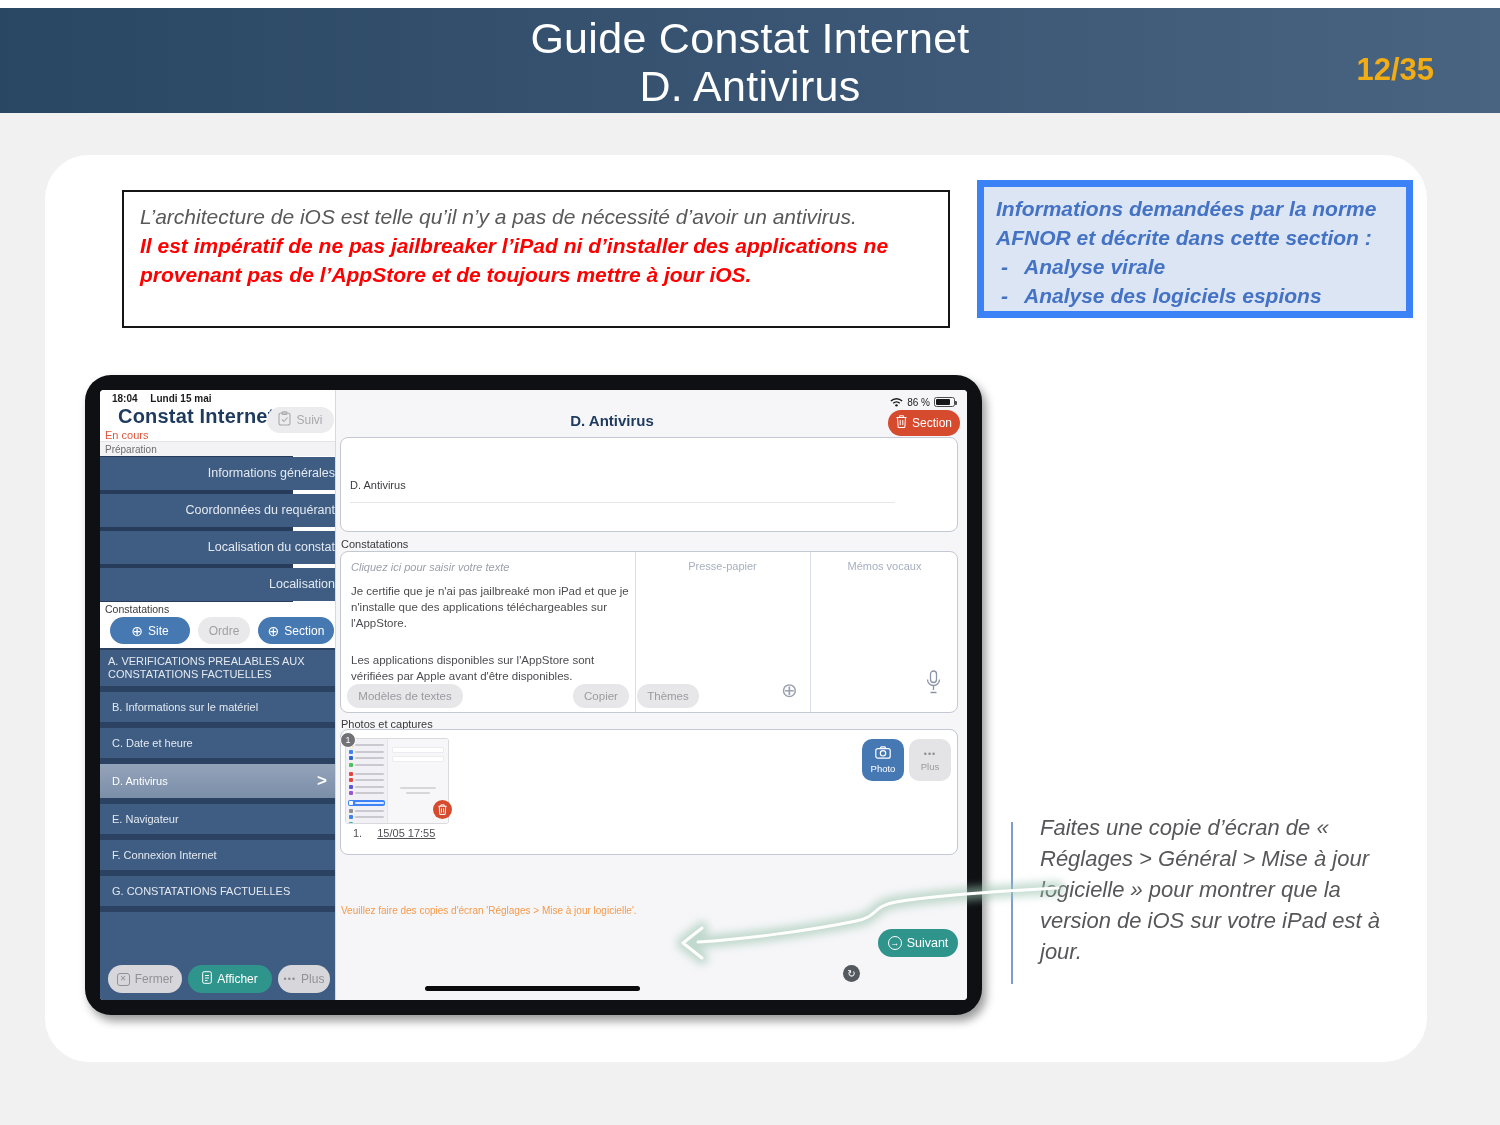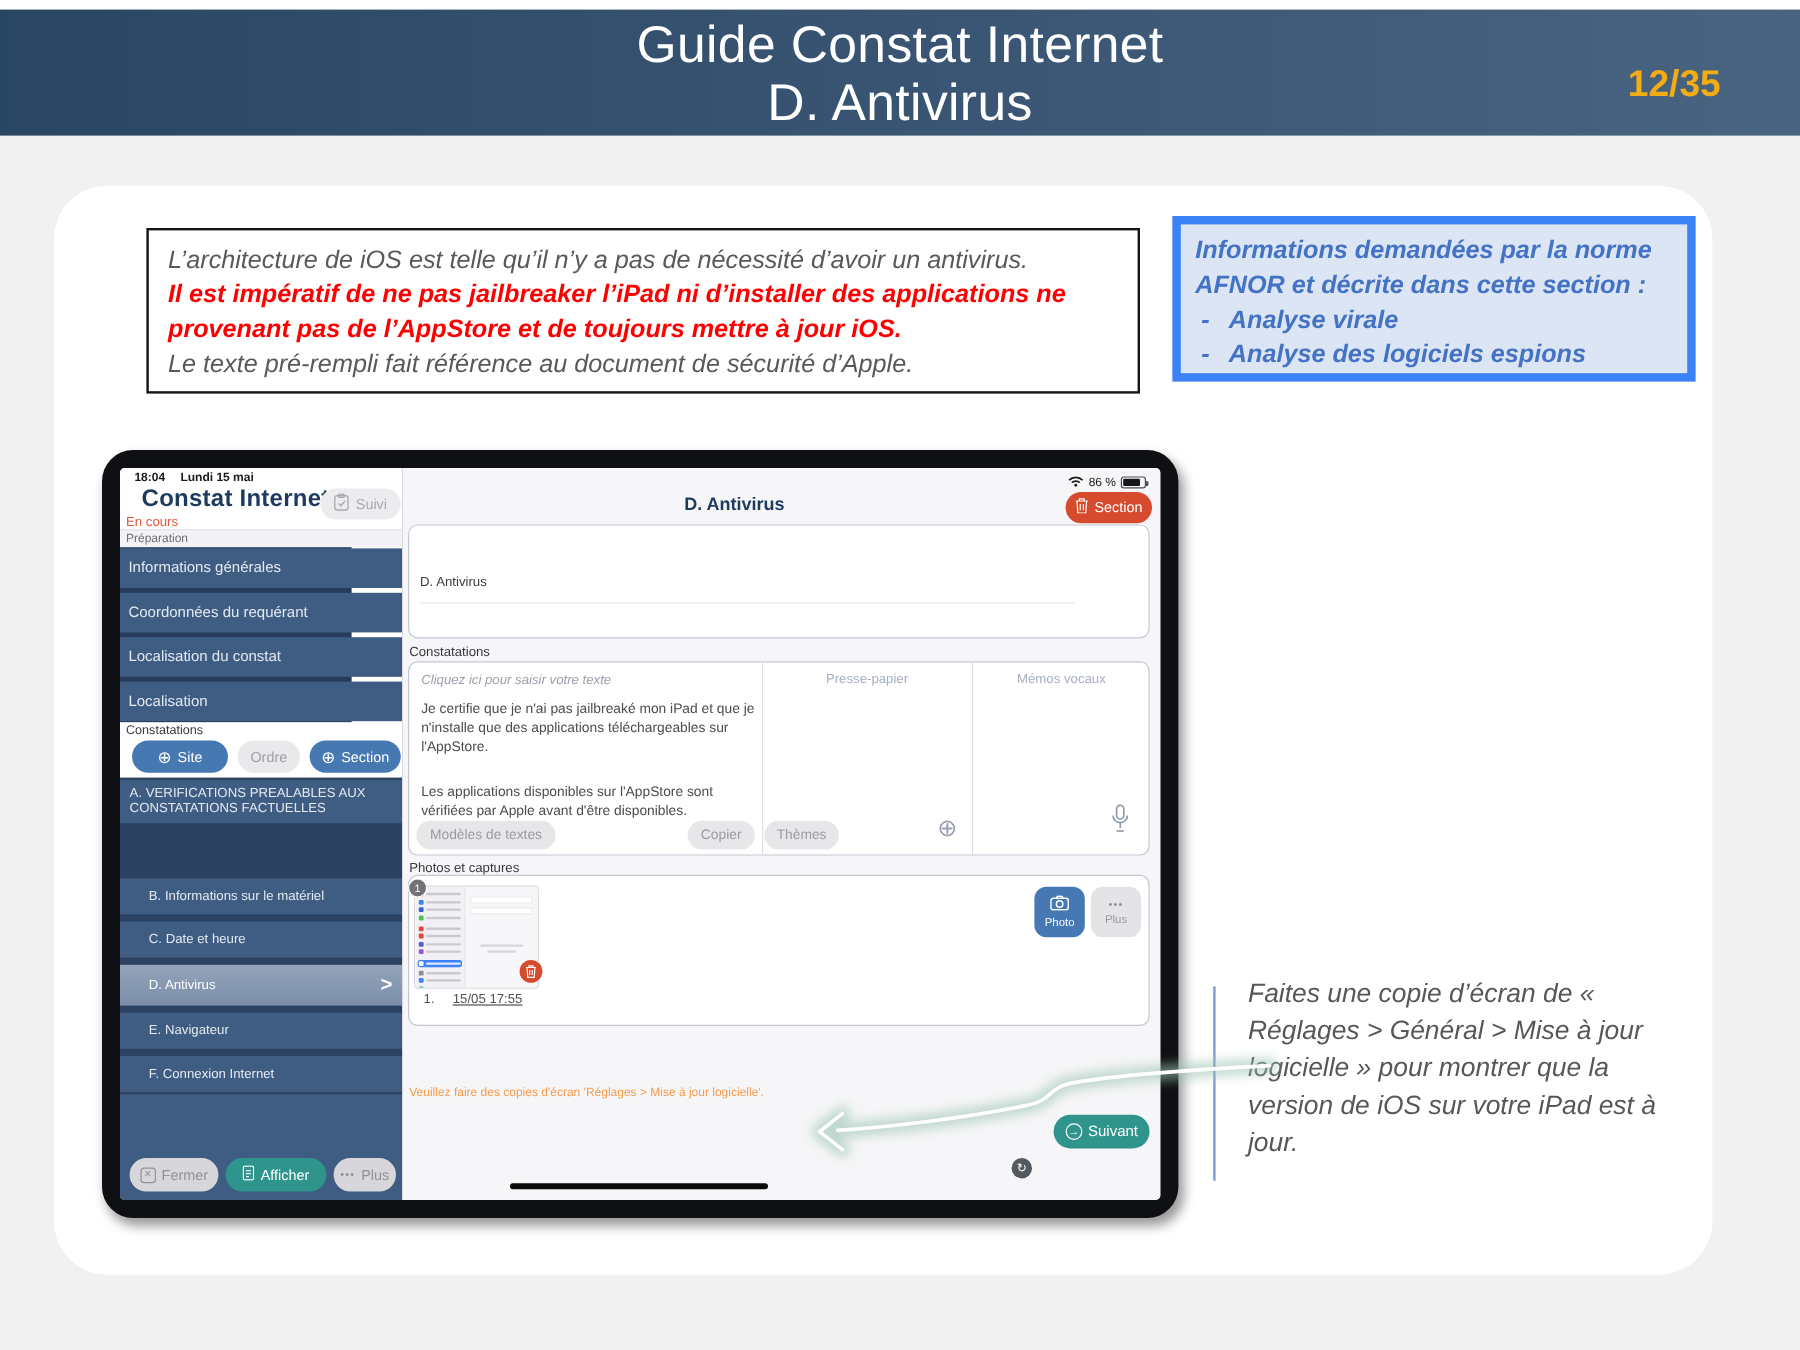--- a/index.html
+++ b/index.html
@@ -52,32 +52,32 @@
   .batt-fill { position:absolute; left:1px; top:1px; width:14px; height:6px; background:#17171a; border-radius:1px; }
 
   
   .sb { position:absolute; left:0; top:0; width:236px; height:610px; background:#ffffff; border-right:1px solid #d8d8de; }
   .app-title { position:absolute; left:18px; top:15px; font-size:20px; font-weight:700; color:#1e3a5e; letter-spacing:.2px; }
   .app-status { position:absolute; left:5px; top:39px; font-size:11px; color:#e2573d; }
   .pill { display:flex; align-items:center; justify-content:center; gap:5px; border-radius:14px; }
   .suivi { position:absolute; left:167px; top:17px; width:67px; height:26px; background:#ececef; color:#a9a9ae; font-size:12px; }
   .prep { position:absolute; left:0; top:51px; width:235px; height:15px; background:#f3f3f5; color:#6e6e73;
           font-size:10px; padding:2px 0 0 5px; border-top:1px solid #e3e3e8; }
-  .navlist { position:absolute; left:0; top:66px; width:193px; height:146px; background:#263c5a; }
+  .navlist { position:absolute; left:0; top:66px; width:193px; height:146px; background:#263c5a;text-align:right; }
   .nav-item { position:absolute; left:0; width:235px; height:33px; background:#3f5d82; color:#e3e9f1;
               font-size:12.5px; line-height:33px; padding-left:7px; }
   .constat-blk { position:absolute; left:0; top:212px; width:235px; height:46px; background:#ffffff; }
   .constat-lbl { position:absolute; left:5px; top:1px; font-size:10.5px; color:#3a3a3e; }
   .sb-btn { position:absolute; top:15px; height:27px; font-size:12px; }
   .blue-btn { background:#4678b2; color:#fff; }
   .gray-btn { background:#e9e9ec; color:#a0a0a5; }
   .pc-glyph { font-size:14px; line-height:14px; }
   .seclist { position:absolute; left:0; top:258px; width:235px; height:352px; background:#2b4263; }
   .sec-item { position:absolute; left:0; width:235px; background:#3f5d82; color:#e3e9f1; font-size:11px; }
-  .sec-1line { height:30px; line-height:30px; padding-left:24px;margin-top:40px; }
+  .sec-1line { height:30px; line-height:30px; padding-left:12px; }
   .sec-2line { height:36px; line-height:13px; padding:5px 6px 0 8px; }
   .sec-sel { background:linear-gradient(180deg,#93a3ba,#7b8ea9); color:#ffffff; display:flex; align-items:center; }
   .sec-sel .chev { position:absolute; right:8px; font-size:17px; font-weight:700; color:#fff; }
   .sec-fill { position:absolute; left:0; top:264px; width:235px; height:88px; background:#3f5d82; }
   .sb-foot-btn { position:absolute; top:575px; height:28px; font-size:12px; }
   .fermer { left:8px; width:74px; background:#d7d7db; color:#919196; }
   .afficher { left:88px; width:84px; background:#2f948c; color:#ffffff; }
   .sb-plus { left:178px; width:52px; background:#d7d7db; color:#919196; }
   .xbox { display:inline-flex; width:13px; height:13px; border:1px solid #919196; border-radius:3px;
           align-items:center; justify-content:center; font-size:8px; line-height:8px; }
@@ -142,21 +142,20 @@
       <div>D. Antivirus</div>
     </div>
     <div class="page-num">12/35</div>
   </div>
 
   <div class="card"></div>
 
   <div class="note-ios">
     <span>L’architecture de iOS est telle qu’il n’y a pas de nécessité d’avoir un antivirus.</span><br>
     <span class="red">Il est impératif de ne pas jailbreaker l’iPad ni d’installer des applications ne provenant pas de l’AppStore et de toujours mettre à jour iOS.</span><br>
-    <span>Le texte pré-rempli fait référence au document de sécurité d’Apple.</span>
   </div>
 
   <div class="note-afnor">
     <div>Informations demandées par la norme AFNOR et décrite dans cette section :</div>
     <div class="bullet-row">
       <span class="bullet-dash">-</span>
       <span>Analyse virale</span>
     </div>
     <div class="bullet-row">
       <span class="bullet-dash">-</span>

